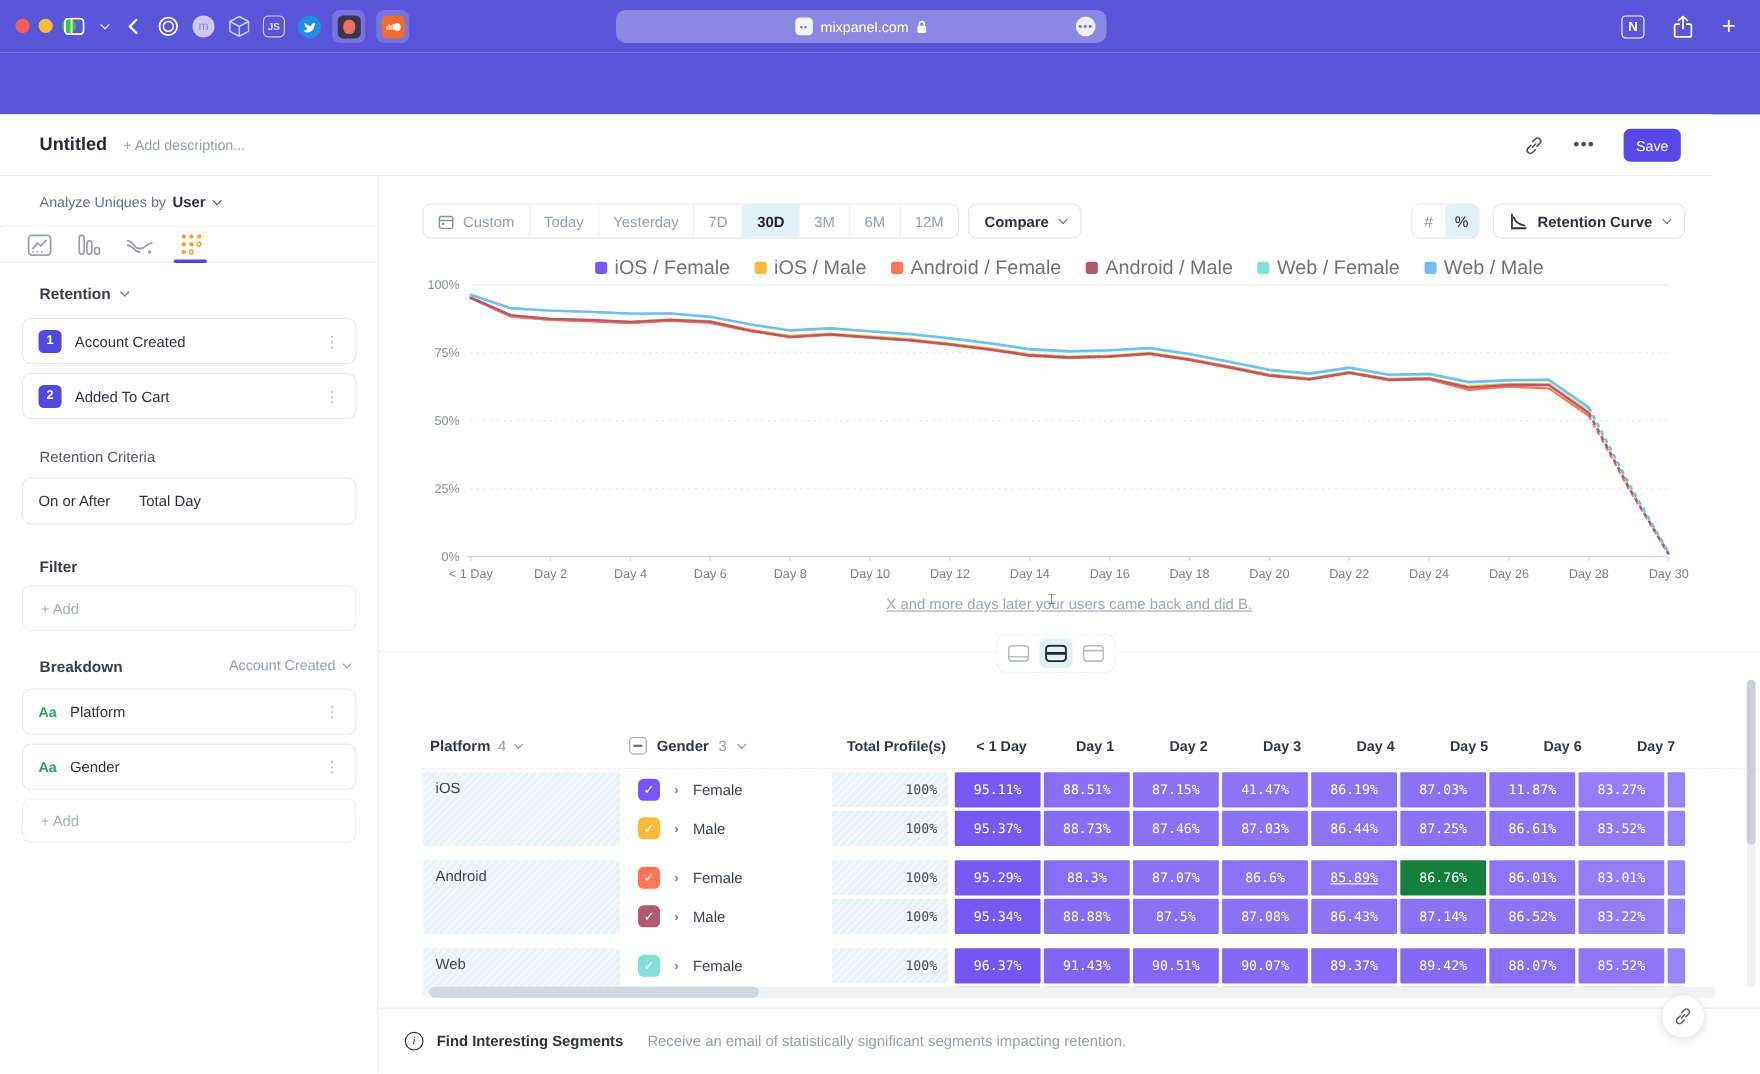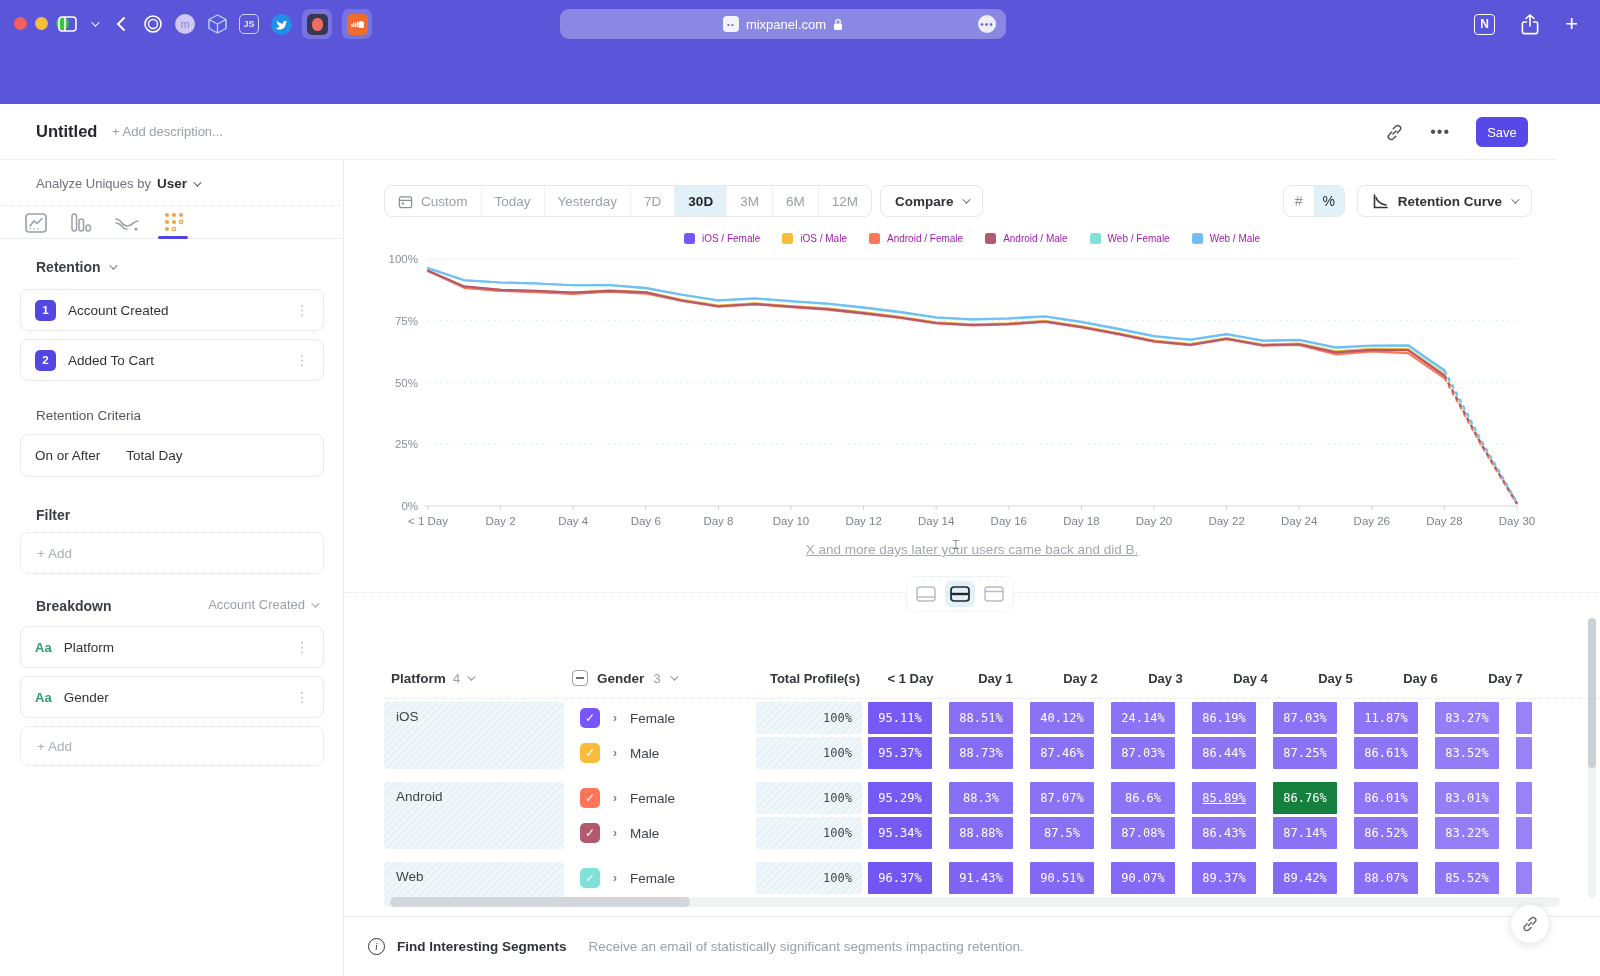--- a/index.html
+++ b/index.html
@@ -75,21 +75,21 @@
   .date-btn:last-child { border-right:none; }
   .date-btn.active { background:#e2f1f8; color:#1e2126; font-weight:bold; }
   .ctl-btn { height:32px; padding:0 14px; border:1px solid #e4e6ea; border-radius:8px; background:#fff; display:flex;
     align-items:center; gap:9px; font-size:13.5px; color:#2f3237; font-weight:bold; font-family:"Liberation Sans",sans-serif; }
   #right-controls { position:absolute; right:68px; top:25px; display:flex; gap:12px; }
   #value-toggle { display:flex; border:1px solid #e4e6ea; border-radius:8px; overflow:hidden; }
   .vt-btn { width:30px; height:30px; display:flex; align-items:center; justify-content:center; font-size:14px; color:#8c9198;
     background:#fff; border:none; font-family:"Liberation Sans",sans-serif; }
   .vt-btn.active { background:#e2f1f8; color:#1e2126; }
   #legend { position:absolute; left:0; top:73px; width:1256px; display:flex; justify-content:center; gap:22px; }
-  .lg-item { display:flex; align-items:center; gap:7px; font-size:10px; color:#a21caf; }
+  .lg-item { display:flex; align-items:center; gap:7px; font-size:18px; color:#737373; }
   .lg-swatch { width:11px; height:11px; border-radius:2.5px; }
   #chart-caption { position:absolute; left:0; top:382px; width:1256px; text-align:center; font-size:13.5px; color:#a2a7ae;text-decoration:underline; }
   #ibeam { position:absolute; left:608px; top:377px; color:#3c3f44; font-size:13px; }
   #mid-divider { position:absolute; left:0; top:432px; width:1256px; border-top:1px dotted #dfe9ee; }
   #layout-toggle-wrap { position:absolute; left:562px; top:416px; background:#fff; border:1px dotted #e2e9ee; border-radius:10px;
     padding:4px; display:flex; gap:4px; }
   .lt-btn { width:30px; height:26px; border-radius:6px; background:#fff; border:none; display:flex; align-items:center; justify-content:center; }
   .lt-btn.active { background:#e2f1f8; }
 
   
@@ -113,21 +113,21 @@
   .group-rows { display:flex; flex-direction:column; gap:3px; }
   .trow { display:flex; height:32px; align-items:stretch; }
   .gender-cell { width:178px; margin-right:6px; display:flex; align-items:center; gap:13px; padding-left:8px; }
   .cbx { width:20px; height:20px; border-radius:5px; color:#fff; font-size:12px; display:flex; align-items:center; justify-content:center; }
   .g-chev { color:#7a7e86; font-size:12px; font-weight:bold; }
   .g-label { font-size:13.5px; color:#3f444b; }
   .total-cell { width:106px; margin-right:6px; background:#e8f2f7;
     background-image:repeating-linear-gradient(135deg, rgba(255,255,255,0.45) 0 2px, transparent 2px 5px);
     display:flex; align-items:center; justify-content:flex-end; padding-right:10px;
     font-family:"DejaVu Sans Mono", monospace; font-size:12px; color:#43474d; border-radius:2px; }
-  .day-cell { width:64px; margin-right:17px; display:flex; align-items:center; justify-content:center;
+  .day-cell { width:78px; margin-right:3px; display:flex; align-items:center; justify-content:center;
     font-family:"DejaVu Sans Mono", monospace; font-size:12px; color:#fff; border-radius:1px; }
   .sliver { width:16px; margin-right:0; }
   #h-scrollbar { position:absolute; left:40px; top:737px; width:1176px; height:10px; border-radius:5px; background:#f0f2f4; }
   #h-thumb { position:absolute; left:6px; top:0; width:300px; height:10px; border-radius:5px; background:#d3d6da; }
   #v-scrollbar { position:absolute; left:1244px; top:458px; width:8px; height:280px; border-radius:4px; background:#f0f2f4; }
   #v-thumb { position:absolute; left:0; top:0; width:8px; height:150px; border-radius:4px; background:#cbd0d5; }
 
   
   #main-footer { position:absolute; left:0; top:756px; width:1256px; height:60px; border-top:1px solid #e8eaed; background:#fff;
     display:flex; align-items:center; gap:0; padding-left:24px; }
@@ -587,22 +587,22 @@
           <div class="group-rows">
             <div class="trow">
               <div class="gender-cell">
                 <span class="cbx" style="background: rgb(120, 86, 255);">✓</span>
                 <span class="g-chev">›</span>
                 <span class="g-label">Female</span>
               </div>
               <div class="total-cell">100%</div>
               <div class="day-cell" style="background: rgb(119, 90, 244);">95.11%</div>
               <div class="day-cell" style="background: rgb(135, 110, 245);">88.51%</div>
-              <div class="day-cell" style="background: rgb(138, 114, 245);">40.12%</div>
-              <div class="day-cell" style="background: rgb(139, 115, 245);">24.14%</div>
+              <div class="day-cell" style="background: rgb(138, 114, 245);">87.15%</div>
+              <div class="day-cell" style="background: rgb(139, 115, 245);">41.47%</div>
               <div class="day-cell" style="background: rgb(140, 117, 245);">86.19%</div>
               <div class="day-cell" style="background: rgb(138, 114, 245);">87.03%</div>
               <div class="day-cell" style="background: rgb(140, 116, 245);">11.87%</div>
               <div class="day-cell" style="background: rgb(148, 125, 246);">83.27%</div>
               <div class="day-cell sliver" style="background: rgb(152, 131, 246);"></div>
             </div>
             <div class="trow">
               <div class="gender-cell">
                 <span class="cbx" style="background: rgb(248, 188, 59);">✓</span>
                 <span class="g-chev">›</span>

